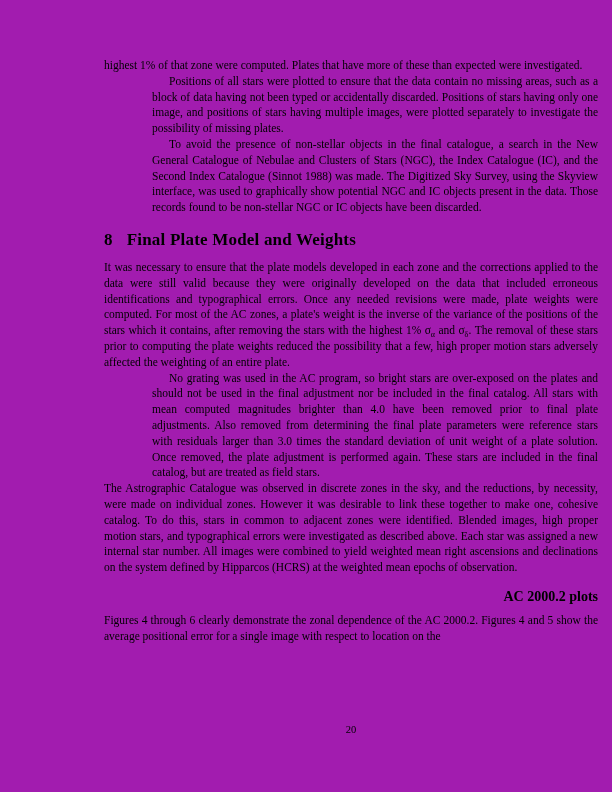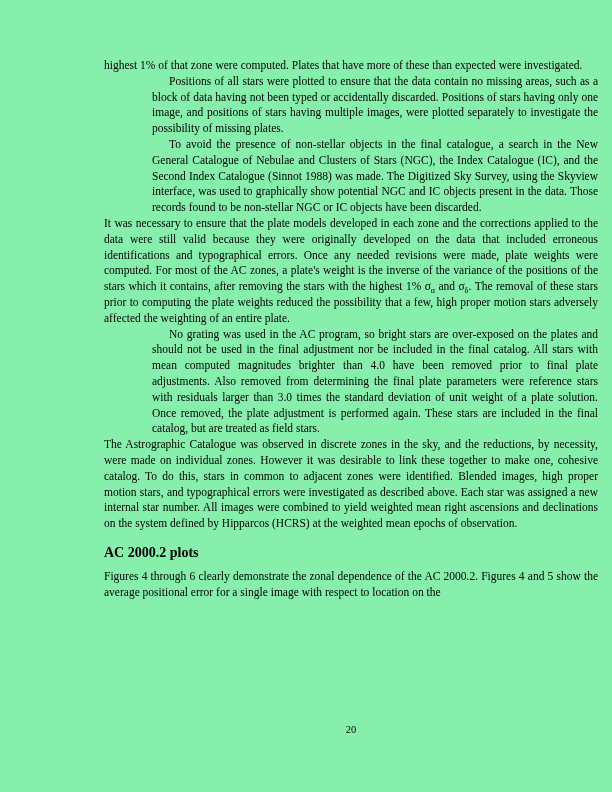--- a/index.html
+++ b/index.html
@@ -4,21 +4,21 @@
 <style>
   html, body {
     margin: 0;
     padding: 0;
     background: #ffffff;
   }
   .page {
     position: relative;
     width: 612px;
     height: 792px;
-    background: #86efac;
+    background: #a21caf;
     overflow: hidden;
     font-family: "Liberation Serif", "DejaVu Serif", serif;
     color: #000000;
   }
   .content {
     position: absolute;
     left: 104px;
     top: 58px;
     width: 494px;
     font-size: 11.5px;
@@ -43,21 +43,21 @@
   }
   h2.section .sec-num {
     display: inline-block;
     margin-right: 14px;
   }
   h3.subsection {
     font-size: 14px;
     font-weight: bold;
     line-height: 17px;
     margin: 12px 0 8px 0;
-    text-align: left;
+    text-align: right;
   }
   .math {
   }
   .math sub {
     font-size: 8px;
     line-height: 0;
   }
   .page-number {
     position: absolute;
     top: 724px;
@@ -72,20 +72,23 @@
 
 <div class="page">
   <div class="content">
 
     <p class="para">highest 1% of that zone were computed. Plates that have more of these than expected were investigated.</p>
 
     <p class="para indent">Positions of all stars were plotted to ensure that the data contain no missing areas, such as a block of data having not been typed or accidentally discarded. Positions of stars having only one image, and positions of stars having multiple images, were plotted separately to investigate the possibility of missing plates.</p>
 
     <p class="para indent">To avoid the presence of non-stellar objects in the final catalogue, a search in the New General Catalogue of Nebulae and Clusters of Stars (NGC), the Index Catalogue (IC), and the Second Index Catalogue (Sinnot 1988) was made. The Digitized Sky Survey, using the Skyview interface, was used to graphically show potential NGC and IC objects present in the data. Those records found to be non-stellar NGC or IC objects have been discarded.</p>
 
+    <h2 class="section">
+      <span class="sec-num">8</span><span>Final Plate Model and Weights</span>
+    </h2>
 
     <p class="para"><span>It was necessary to ensure that the plate models developed in each zone and the corrections applied to the data were still valid because they were originally developed on the data that included erroneous identifications and typographical errors. Once any needed revisions were made, plate weights were computed. For most of the AC zones, a plate's weight is the inverse of the variance of the positions of the stars which it contains, after removing the stars with the highest 1% </span><span class="math"><span>σ</span><sub>α</sub></span><span> and </span><span class="math"><span>σ</span><sub>δ</sub></span><span>. The removal of these stars prior to computing the plate weights reduced the possibility that a few, high proper motion stars adversely affected the weighting of an entire plate.</span></p>
 
     <p class="para indent">No grating was used in the AC program, so bright stars are over-exposed on the plates and should not be used in the final adjustment nor be included in the final catalog. All stars with mean computed magnitudes brighter than 4.0 have been removed prior to final plate adjustments. Also removed from determining the final plate parameters were reference stars with residuals larger than 3.0 times the standard deviation of unit weight of a plate solution. Once removed, the plate adjustment is performed again. These stars are included in the final catalog, but are treated as field stars.</p>
 
 
     <p class="para">The Astrographic Catalogue was observed in discrete zones in the sky, and the reductions, by necessity, were made on individual zones. However it was desirable to link these together to make one, cohesive catalog. To do this, stars in common to adjacent zones were identified. Blended images, high proper motion stars, and typographical errors were investigated as described above. Each star was assigned a new internal star number. All images were combined to yield weighted mean right ascensions and declinations on the system defined by Hipparcos (HCRS) at the weighted mean epochs of observation.</p>
 
     <h3 class="subsection">AC 2000.2 plots</h3>
 

